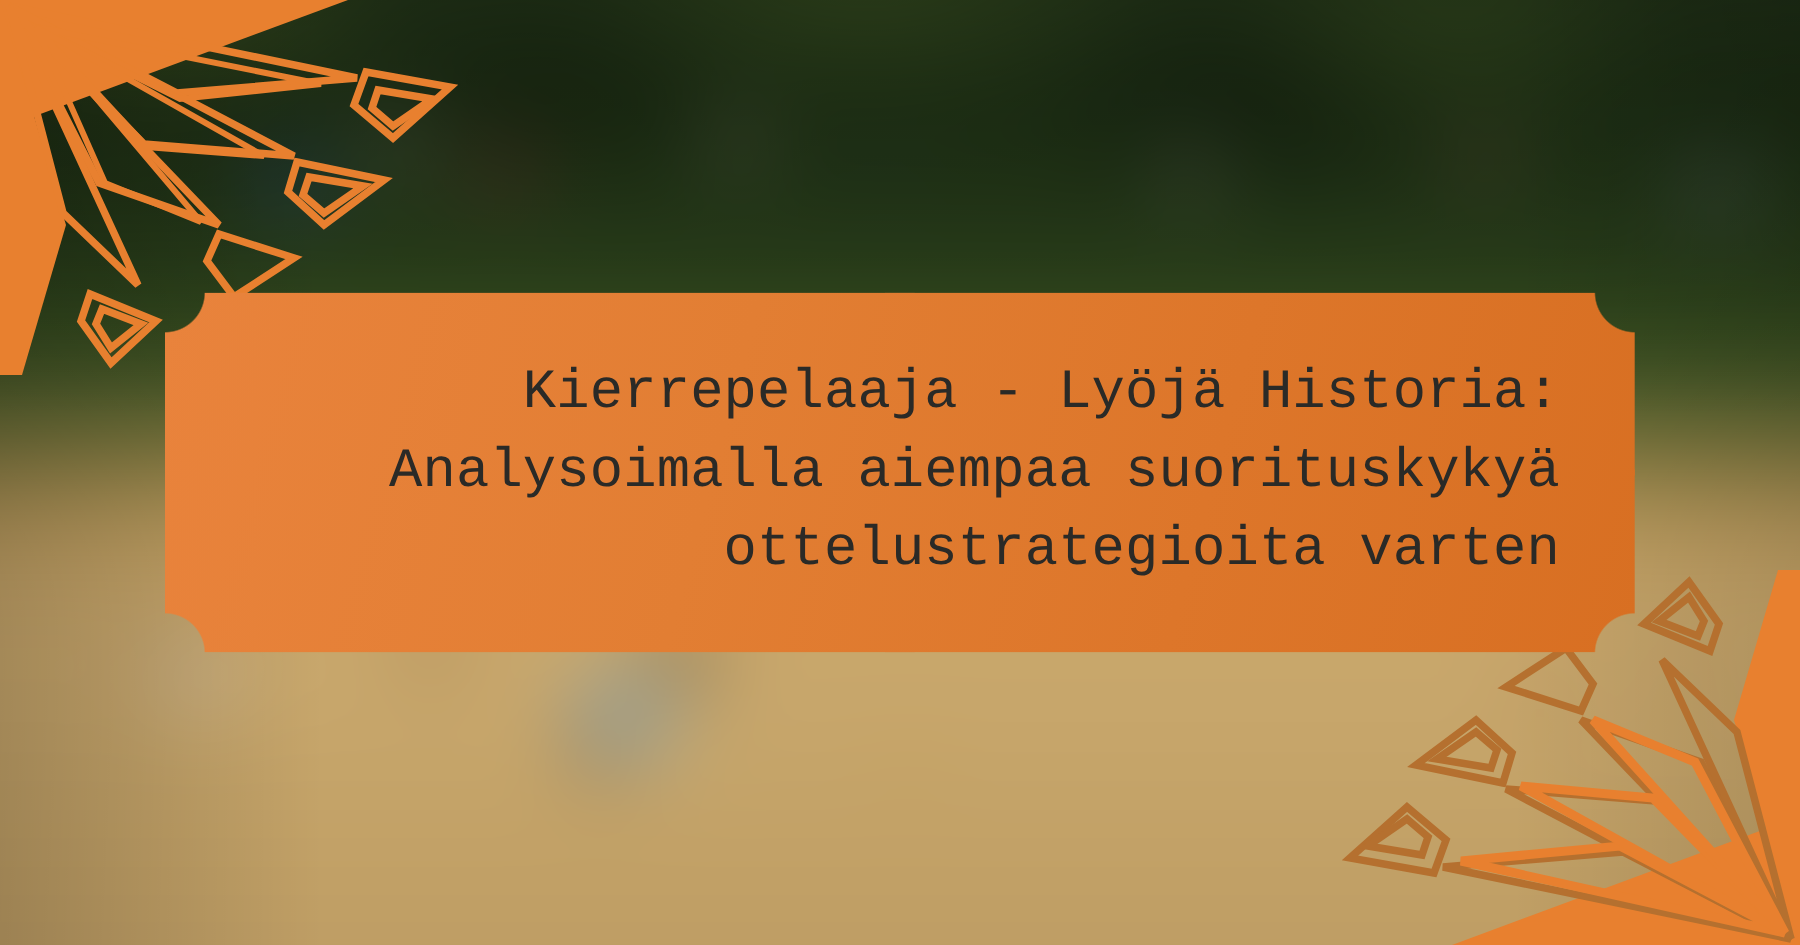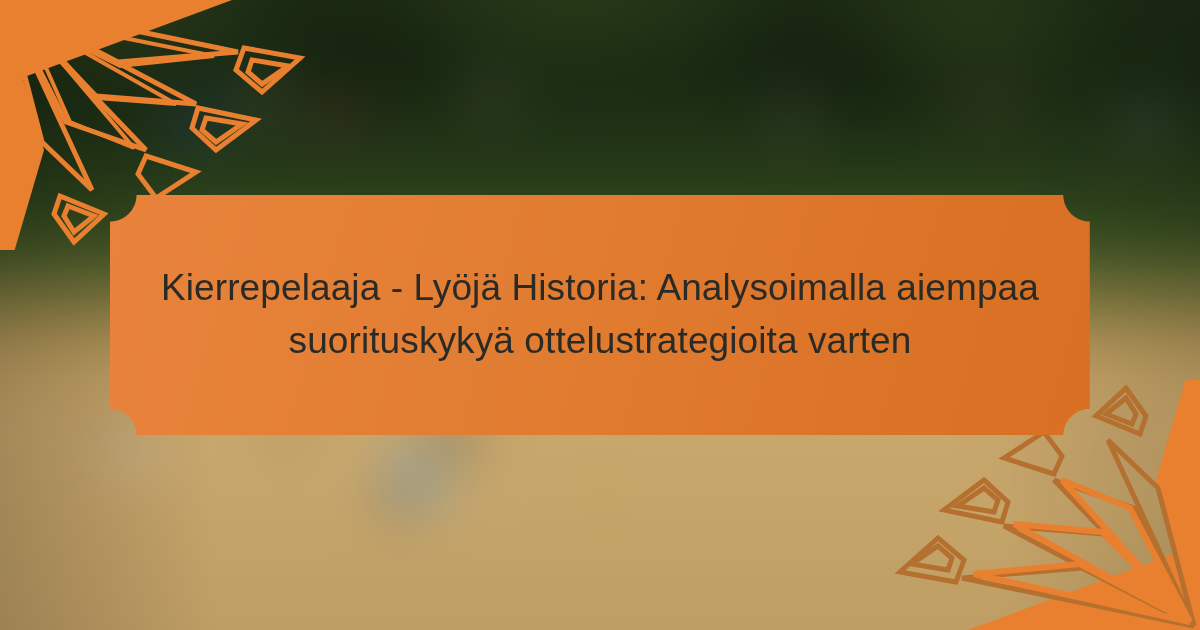--- a/index.html
+++ b/index.html
@@ -100,27 +100,27 @@
       radial-gradient(circle 26px at 100% 100%,transparent 0 26px, #000 27px) bottom right/ 51% 51% no-repeat;
     mask:
       radial-gradient(circle 26px at 0 0,      transparent 0 26px, #000 27px) top left    / 51% 51% no-repeat,
       radial-gradient(circle 26px at 100% 0,   transparent 0 26px, #000 27px) top right   / 51% 51% no-repeat,
       radial-gradient(circle 26px at 0 100%,   transparent 0 26px, #000 27px) bottom left / 51% 51% no-repeat,
       radial-gradient(circle 26px at 100% 100%,transparent 0 26px, #000 27px) bottom right/ 51% 51% no-repeat;
   }
   .title-text {
     width: 880px;
     margin: 0;
-    text-align: center;
+    text-align: right;
     color: #2a2a27;
     font-size: 37px;
     font-weight: 400;
     line-height: 1.42;
     letter-spacing: .1px;
-    font-family: Liberation Sans, sans-serif;
+    font-family: Liberation Mono, monospace;
   }
 </style>
 </head>
 <body>
 
 <div id="stage">
 
   <div class="bg-photo"></div>
   <div class="bg-shade"></div>
 

